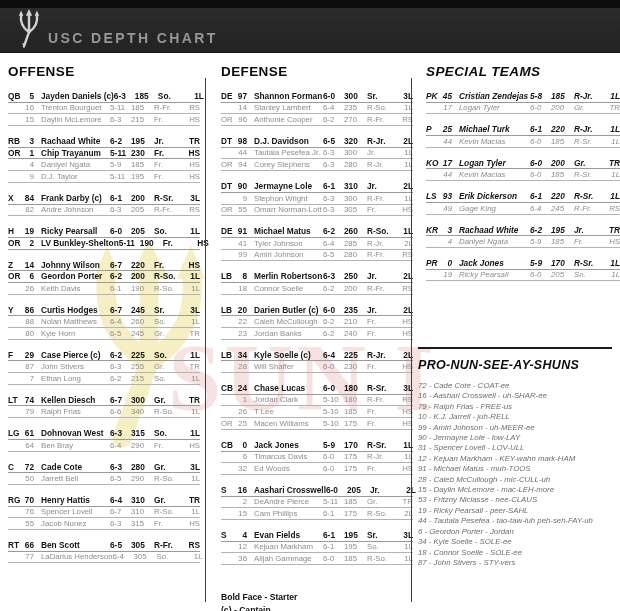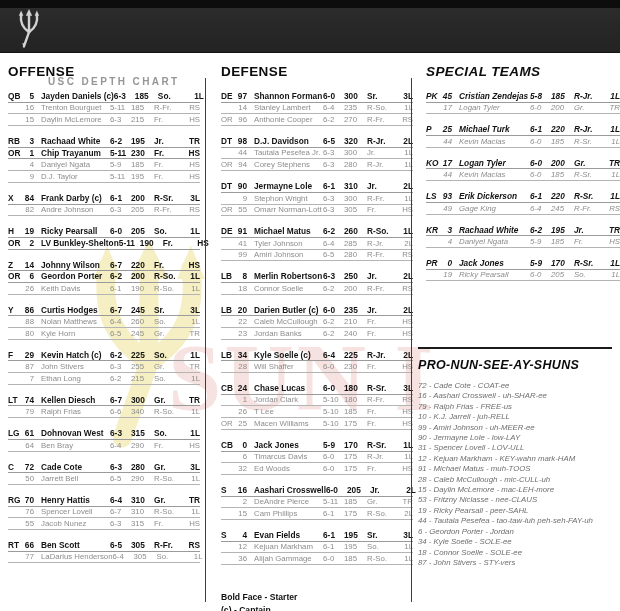--- a/index.html
+++ b/index.html
@@ -7,22 +7,22 @@
     width:620px;height:611px;position:relative;overflow:hidden;
     background:#ffffff;font-family:"Liberation Sans", sans-serif;
     -webkit-font-smoothing:antialiased;
   }
   
   .topbar{position:absolute;top:0;left:0;width:620px;height:52px;
     background:linear-gradient(180deg,#2e2e2e 0%,#272727 55%,#232323 100%);
     border-bottom:1px solid #141414;z-index:5;}
   .topstrip{position:absolute;top:0;left:0;width:620px;height:8px;background:#0d0d0d;}
   .logo{position:absolute;left:16px;top:9px;width:26px;height:40px;}
-  .bar-title{position:absolute;left:48px;top:30px;font-size:10px;color:#969696;
-    letter-spacing:2.4px;font-weight:bold;margin-top:46px;}
+  .bar-title{position:absolute;left:48px;top:30px;font-size:14px;color:#969696;
+    letter-spacing:2.4px;font-weight:bold;}
   
   .wm-fork{position:absolute;left:82px;top:240px;width:134px;height:212px;opacity:.5;z-index:1;}
   .wm-sun{position:absolute;left:168px;top:326px;width:262px;height:110px;overflow:hidden;
     font-family:"Liberation Serif", serif;font-weight:bold;font-size:96px;line-height:104px;
     color:rgba(193,61,47,0.15);letter-spacing:3px;white-space:nowrap;z-index:1;}
   
   #columns{position:absolute;top:64px;left:8px;width:604px;display:flex;z-index:3;}
   .col{width:192px;margin-right:21px;flex:none;}
   .col:nth-child(2){margin-right:13px;}
   .col:nth-child(3){width:194px;margin-right:0;font-style:italic;}
@@ -270,21 +270,21 @@
           <span class="c wt">245</span>
           <span class="c cls">Gr.</span>
           <span class="c exp">TR</span>
         </div>
       </div>
       <div class="group">
         <div class="row starter">
           <span class="c pos">F</span>
           <span class="c num">29</span>
           <span class="c spacer"></span>
-          <span class="c name">Kevin Hatch (c)</span>
+          <span class="c name">Case Pierce (c)</span>
           <span class="c ht">6-2</span>
           <span class="c wt">225</span>
           <span class="c cls">So.</span>
           <span class="c exp">1L</span>
         </div>
         <div class="row">
           <span class="c pos"></span>
           <span class="c num">87</span>
           <span class="c spacer"></span>
           <span class="c name">John Stivers</span>

